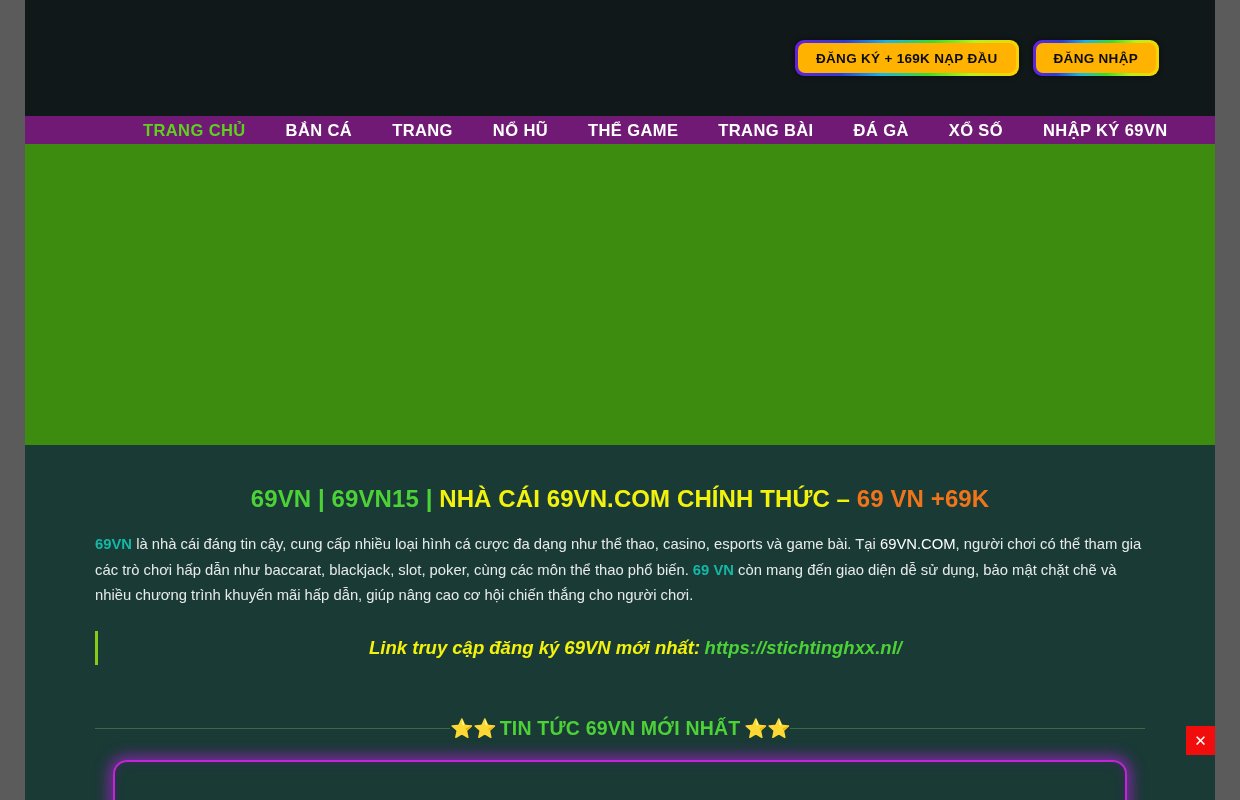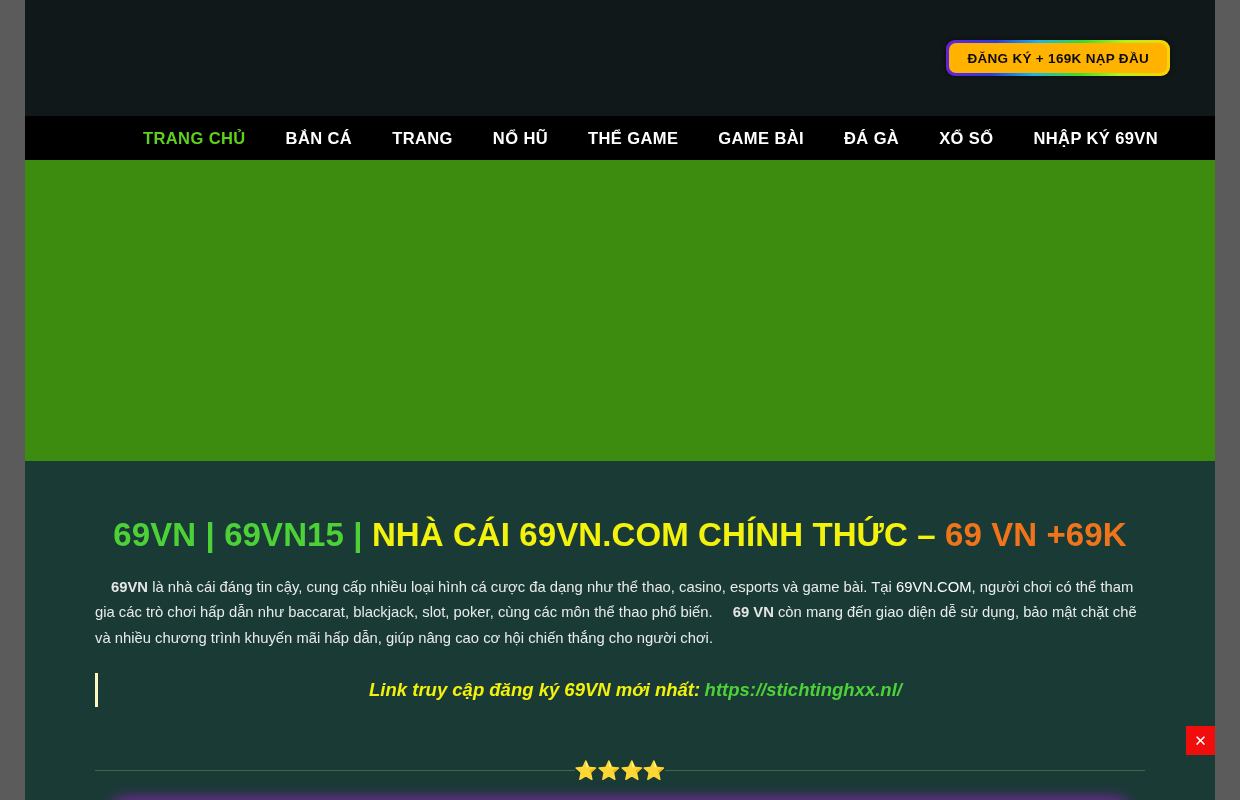--- a/index.html
+++ b/index.html
@@ -20,21 +20,21 @@
   }
 
   
   .site-header {
     position: relative;
     height: 116px;
     background: #111819;
   }
   .header-actions {
     position: absolute;
-    right: 45px; top: 40px;
+    right: 56px; top: 40px;
     display: flex;
     align-items: center;
     gap: 14px;
     padding-left: 40px;
   }
   .rainbow-btn {
     display: inline-flex;
     align-items: center;
     justify-content: center;
     height: 36px;
@@ -55,22 +55,22 @@
     background: #ffb300;
     color: #0c0c0c;
     font-size: 13.5px;
     font-weight: bold;
     letter-spacing: .3px;
     white-space: nowrap;
   }
 
   
   .main-nav {
-    height: 44px;
-    background: #000000;
+    height: 28px;
+    background: #701a75;
     display: flex;
     align-items: center;
     padding-left: 118px;
     gap: 40px;
   }
   .nav-item {
     color: #ffffff;
     font-size: 16.5px;
     font-weight: bold;
     letter-spacing: .4px;
@@ -86,44 +86,44 @@
     background: #3d8c10;
   }
 
   
   .content {
     background: #1a3a36;
     padding: 0 70px;
   }
   .page-title {
     margin: 0;
-    padding-top: 53px;
+    padding-top: 38px;
     text-align: center;
-    font-size: 33px;
+    font-size: 24px;
     font-weight: bold;
     line-height: 1.3;
     letter-spacing: .1px;
   }
   .t-green { color: #4cd137; }
   .t-yellow { color: #f2f20d; }
   .t-orange { color: #f0741a; }
 
   .intro {
     margin: 18px 0 0 0;
     color: #e7ebe9;
     font-size: 14.8px;
     line-height: 25.5px;
     text-align: left;
   }
-  .intro .hl-green { color: #e5e5e5; font-weight: bold; margin-left: 16px; }
+  .intro .hl-green { color: #14b8a6; font-weight: bold; }
   .intro .hl-bold { color: #ffffff; font-weight: normal; }
 
   .link-box {
     margin-top: 22px;
-    border-left: 3px solid #fef9c3;
+    border-left: 3px solid #84cc16;
     padding: 6px 0 6px 28px;
     text-align: center;
   }
   .link-box .label {
     color: #f2f20d;
     font-size: 18.5px;
     font-weight: bold;
     font-style: italic;
   }
   .link-box .url {
@@ -183,30 +183,33 @@
 </head>
 <body>
 
 <div id="page">
 
   <div class="site-header">
     <div class="header-actions">
       <div class="rainbow-btn">
         <span>ĐĂNG KÝ + 169K NẠP ĐẦU</span>
       </div>
+      <div class="rainbow-btn">
+        <span>ĐĂNG NHẬP</span>
+      </div>
     </div>
   </div>
 
   <div class="main-nav">
     <a class="nav-item active" href="#">TRANG CHỦ</a>
     <a class="nav-item" href="#">BẮN CÁ</a>
     <a class="nav-item" href="#">TRANG</a>
     <a class="nav-item" href="#">NỔ HŨ</a>
     <a class="nav-item" href="#">THỂ GAME</a>
-    <a class="nav-item" href="#">GAME BÀI</a>
+    <a class="nav-item" href="#">TRANG BÀI</a>
     <a class="nav-item" href="#">ĐÁ GÀ</a>
     <a class="nav-item" href="#">XỔ SỐ</a>
     <a class="nav-item" href="#">NHẬP KÝ 69VN</a>
   </div>
 
   <div class="hero-banner"></div>
 
   <div class="content">
 
     <h1 class="page-title">
@@ -216,20 +219,21 @@
     <p class="intro"><span class="hl-green">69VN</span><span> là nhà cái đáng tin cậy, cung cấp nhiều loại hình cá cược đa dạng như thể thao, casino, esports và game bài. Tại </span><span class="hl-bold">69VN.COM</span><span>, người chơi có thể tham gia các trò chơi hấp dẫn như baccarat, blackjack, slot, poker, cùng các môn thể thao phổ biến. </span><span class="hl-green">69 VN</span><span> còn mang đến giao diện dễ sử dụng, bảo mật chặt chẽ và nhiều chương trình khuyến mãi hấp dẫn, giúp nâng cao cơ hội chiến thắng cho người chơi.</span></p>
 
     <div class="link-box">
       <span class="label">Link truy cập đăng ký 69VN mới nhất:</span>
       <a class="url" href="#">https://stichtinghxx.nl/</a>
     </div>
 
     <div class="news-head">
       <span class="rule"></span>
       <span class="stars">⭐⭐</span>
+      <span class="news-title">TIN TỨC 69VN MỚI NHẤT</span>
       <span class="stars">⭐⭐</span>
       <span class="rule"></span>
     </div>
 
     <div class="neon-panel"></div>
   </div>
 
   <div class="close-btn">✕</div>
 
 </div>

